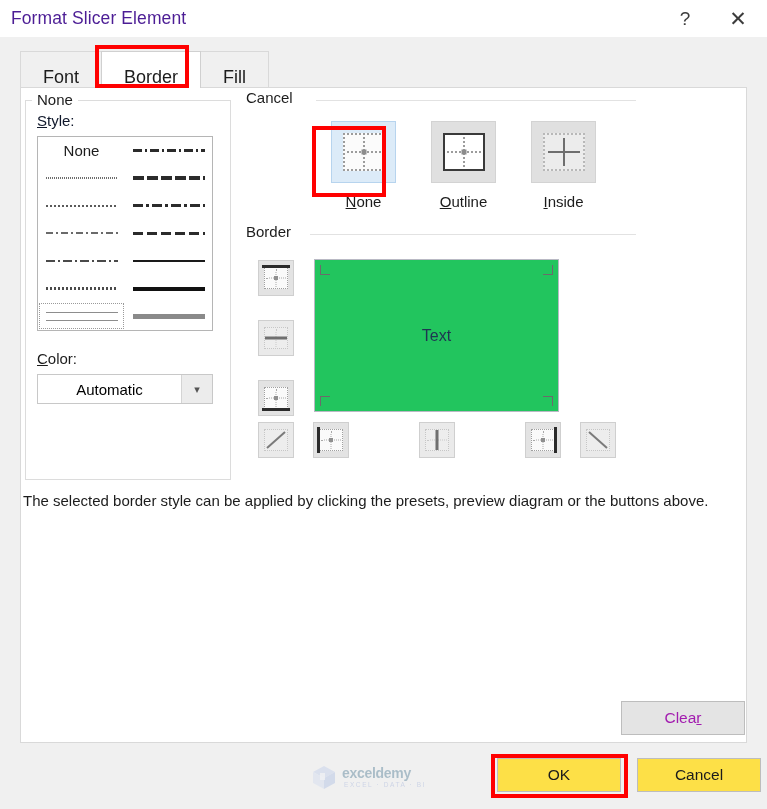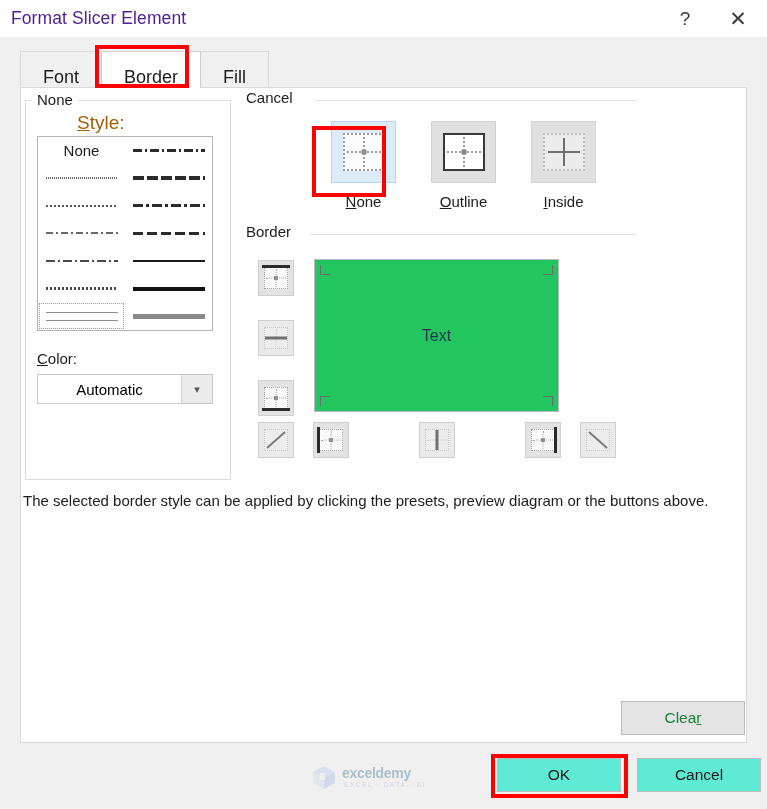--- a/index.html
+++ b/index.html
@@ -176,23 +176,22 @@
     width: 390px;
     height: 1px;
   }
   .border-header .hdr-rule { left: 64px; }
 
   
   .style-label {
     position: absolute;
     left: 16px;
     top: 24px;
-    font-size: 19px;
-    color: #a16207;
-    margin-left: 40px;
+    font-size: 15px;
+    color: #0f172a;
   }
   .style-grid {
     position: absolute;
     left: 16px;
     top: 48px;
     width: 176px;
     height: 195px;
     border: 1px solid #b5b5b5;
     background: #ffffff;
     box-sizing: border-box;
@@ -483,39 +482,39 @@
     top: 613px;
     width: 124px;
     height: 34px;
     background: #e4e4e4;
     border: 1px solid #bdbdbd;
     box-sizing: border-box;
     display: flex;
     align-items: center;
     justify-content: center;
     font-size: 15.5px;
-    color: #15803d;
+    color: #a21caf;
     cursor: default;
   }
 
   
   .footer {
     position: absolute;
     left: 0;
     top: 743px;
     width: 767px;
     height: 66px;
     background: #f0f0f0;
   }
   .footer-btn {
     position: absolute;
     top: 15px;
     width: 124px;
     height: 34px;
-    background: #5eead4;
+    background: #fde047;
     border: 1px solid #bdbdbd;
     box-sizing: border-box;
     display: flex;
     align-items: center;
     justify-content: center;
     font-size: 15.5px;
     color: #1c1c1c;
     cursor: default;
   }
   .footer-btn.ok { left: 497px; }

